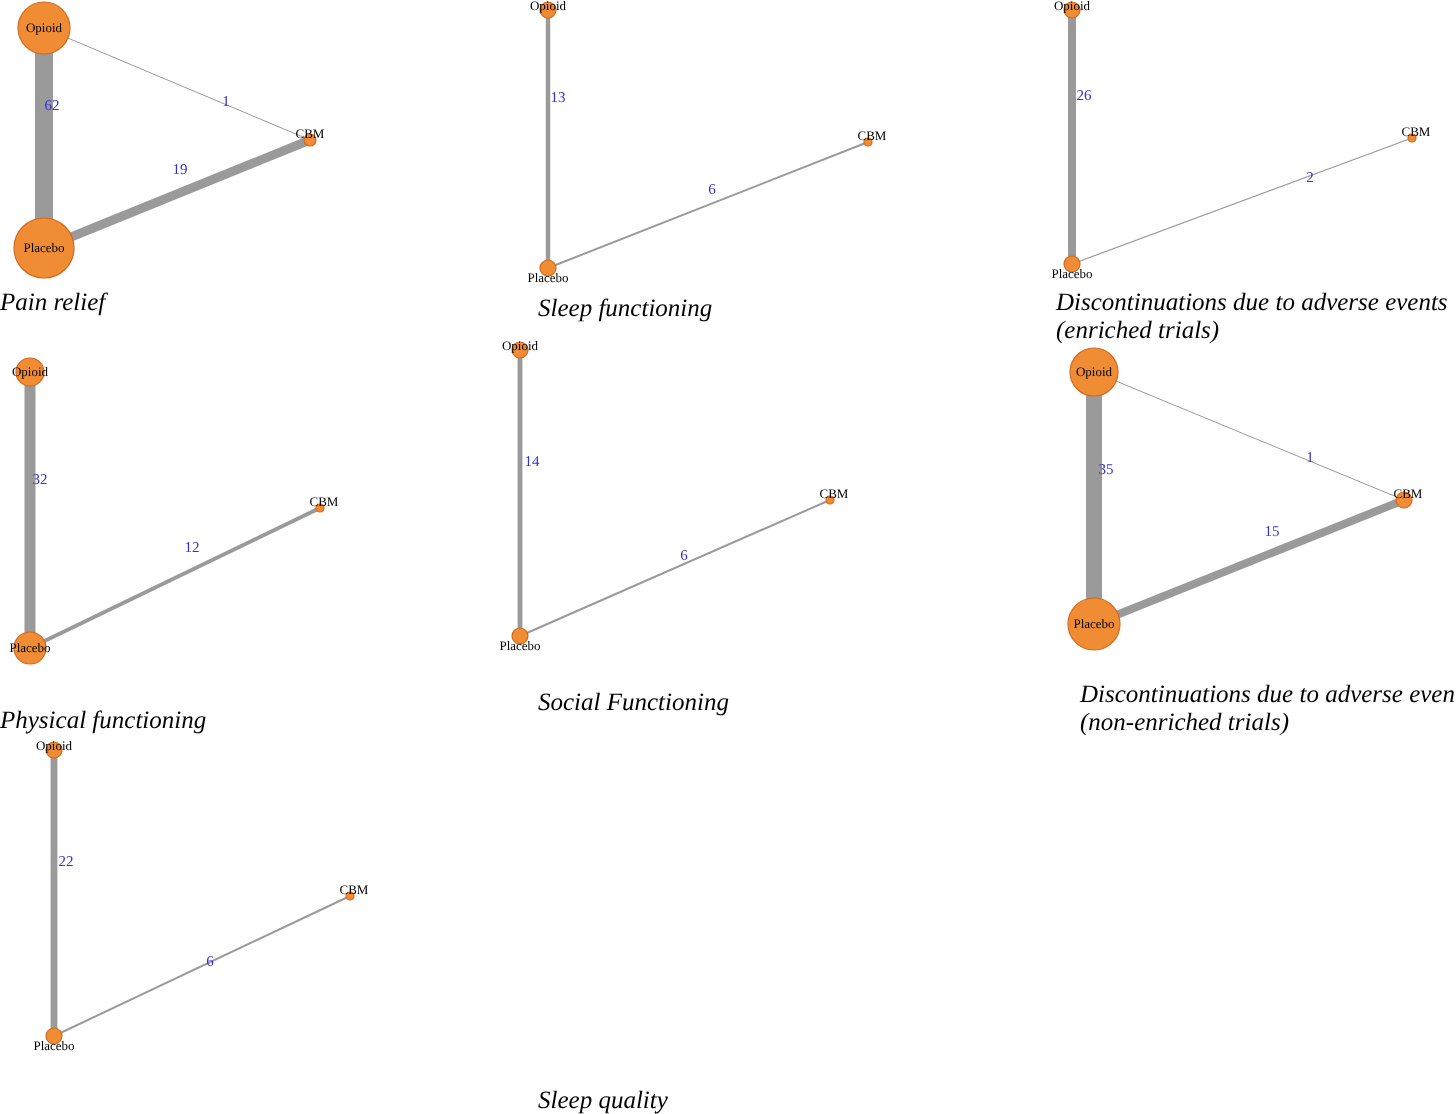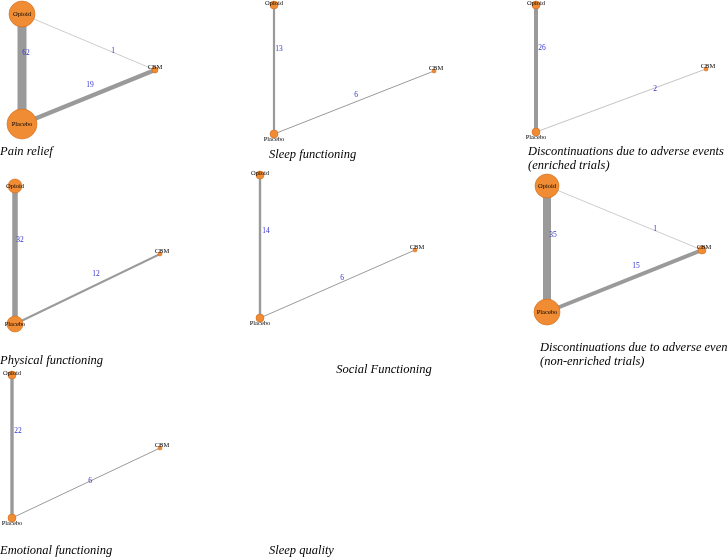--- a/index.html
+++ b/index.html
@@ -134,52 +134,51 @@
       <circle class="node" cx="12" cy="5" r="4" fill="#f08c33"></circle>
       <circle class="node" cx="12" cy="148" r="4" fill="#f08c33"></circle>
       <circle class="node" cx="167" cy="80" r="2" fill="#f08c33"></circle>
       <text class="node-label" x="12" y="5">Opioid</text>
       <text class="node-label" x="12" y="155">Placebo</text>
       <text class="node-label" x="169" y="79">CBM</text>
       <text class="edge-label" x="18" y="63">14</text>
       <text class="edge-label" x="94" y="110">6</text>
     </svg>
   </div>
-  <div class="caption" style="left:269px; top:362px; width:230px;text-align:center;">Social Functioning</div>
+  <div class="caption" style="left:269px; top:344px; width:230px;">Social Functioning</div>
 
   <div class="panel" style="left:524px; top:168px;">
     <svg width="204" height="168" viewBox="0 0 204 168">
       <line class="edge" x1="23" y1="18" x2="23" y2="144" stroke-width="8"></line>
       <line class="edge" x1="23" y1="144" x2="178" y2="82" stroke-width="4"></line>
       <line class="edge" x1="23" y1="18" x2="178" y2="82" stroke-width="0.5"></line>
       <circle class="node" cx="23" cy="18" r="12" fill="#f08c33"></circle>
       <circle class="node" cx="23" cy="144" r="13" fill="#f08c33"></circle>
       <circle class="node" cx="178" cy="82" r="4" fill="#f08c33"></circle>
       <text class="node-label" x="23" y="20">Opioid</text>
       <text class="node-label" x="23" y="146">Placebo</text>
       <text class="node-label" x="180" y="81">CBM</text>
       <text class="edge-label" x="29" y="69">35</text>
       <text class="edge-label" x="131" y="63">1</text>
       <text class="edge-label" x="112" y="100">15</text>
     </svg>
   </div>
   <div class="caption" style="left:540px; top:340px; width:200px;">Discontinuations due to adverse events
 (non-enriched trials)</div>
 
-  <div class="panel" style="left:0px; top:370px;">
+  <div class="panel" style="left:0px; top:370px;padding-left:15px;">
     <svg width="200" height="162" viewBox="0 0 200 162">
       <line class="edge" x1="12" y1="5" x2="12" y2="148" stroke-width="3.4"></line>
       <line class="edge" x1="12" y1="148" x2="160" y2="78" stroke-width="1"></line>
       <circle class="node" cx="12" cy="5" r="4" fill="#f08c33"></circle>
       <circle class="node" cx="12" cy="148" r="4" fill="#f08c33"></circle>
       <circle class="node" cx="160" cy="78" r="2" fill="#f08c33"></circle>
       <text class="node-label" x="12" y="5">Opioid</text>
       <text class="node-label" x="12" y="155">Placebo</text>
       <text class="node-label" x="162" y="77">CBM</text>
       <text class="edge-label" x="18" y="63">22</text>
       <text class="edge-label" x="90" y="113">6</text>
     </svg>
   </div>
-  <div class="caption" style="left:0px; top:543px; width:240px;">Emotional functioning</div>
 
   <div class="caption" style="left:269px; top:543px; width:230px;">Sleep quality</div>
 
 </div>
 
 </body></html>

